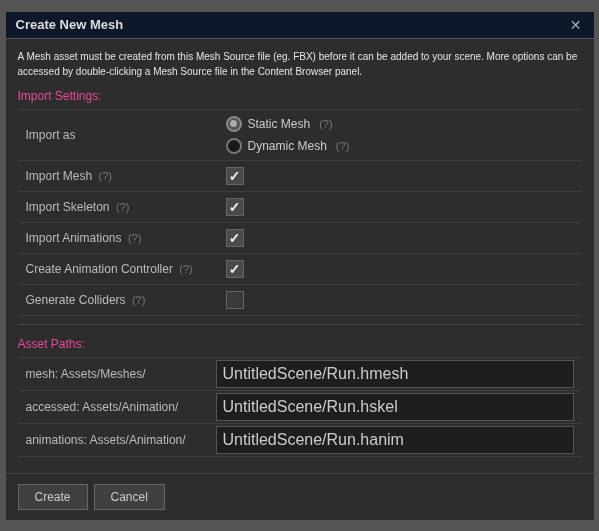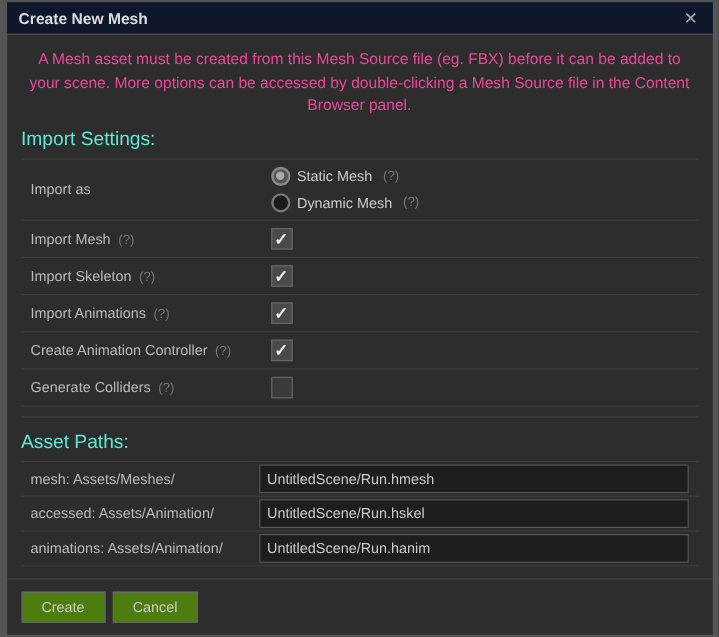--- a/index.html
+++ b/index.html
@@ -43,29 +43,28 @@
       font-size: 14px;
       padding: 0 2px;
     }
     .dialog-body {
       padding: 10px 12px;
       flex: 1;
       display: flex;
       flex-direction: column;
     }
     .description {
-      color: #ec4899;
-      font-size: 13px;
+      color: #e5e5e5;
+      font-size: 10px;
       line-height: 1.5;
       margin-bottom: 10px;
-      text-align: center;
     }
     .section-label {
-      color: #5eead4;
-      font-size: 16px;
+      color: #ec4899;
+      font-size: 12px;
       margin-bottom: 6px;
     }
     .settings-table {
       width: 100%;
       border-collapse: collapse;
       margin-bottom: 0;
     }
     .settings-table tr {
       border-top: 1px solid #3e3e3e;
     }
@@ -163,37 +162,37 @@
       width: 190px;
       color: #bbb;
       font-size: 12px;
       white-space: nowrap;
     }
     .path-input {
       background: #1e1e1e;
       border: 1px solid #555;
       color: #ccc;
       padding: 4px 6px;
-      font-size: 12px;
+      font-size: 16px;
       width: 100%;
       outline: none;
     }
     .footer {
       padding: 10px 12px;
       display: flex;
       gap: 6px;
       border-top: 1px solid #444;
     }
     .btn {
       padding: 5px 16px;
       font-size: 12px;
       cursor: pointer;
       border: 1px solid #666;
       color: #ccc;
-      background: #4d7c0f;
+      background: #404040;
     }
   </style>
 </head>
 <body>
 
 <div class="dialog">
   <div class="title-bar">
     <span class="title-bar-text">Create New Mesh</span>
     <button class="close-btn">✕</button>
   </div>

